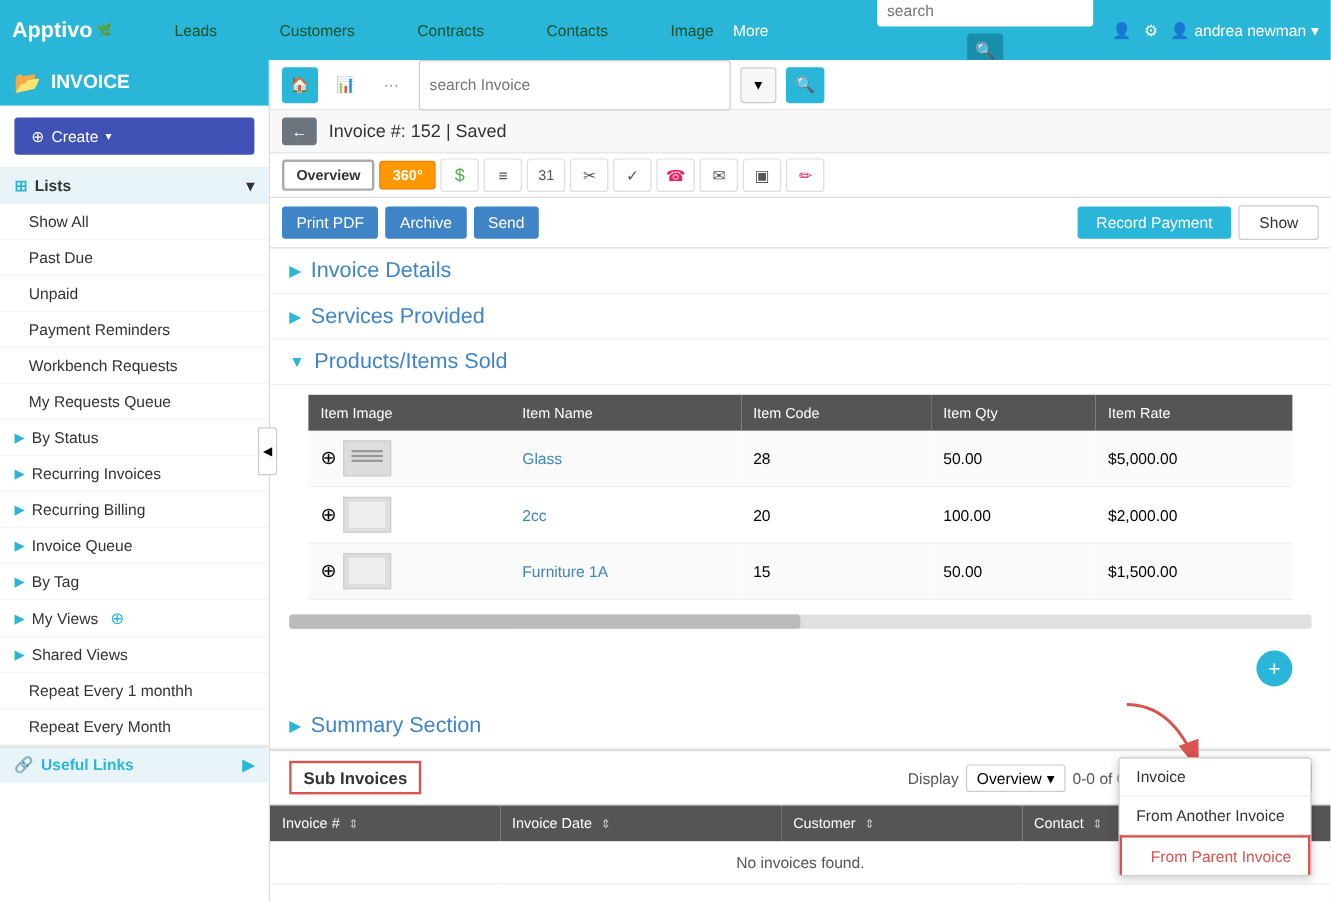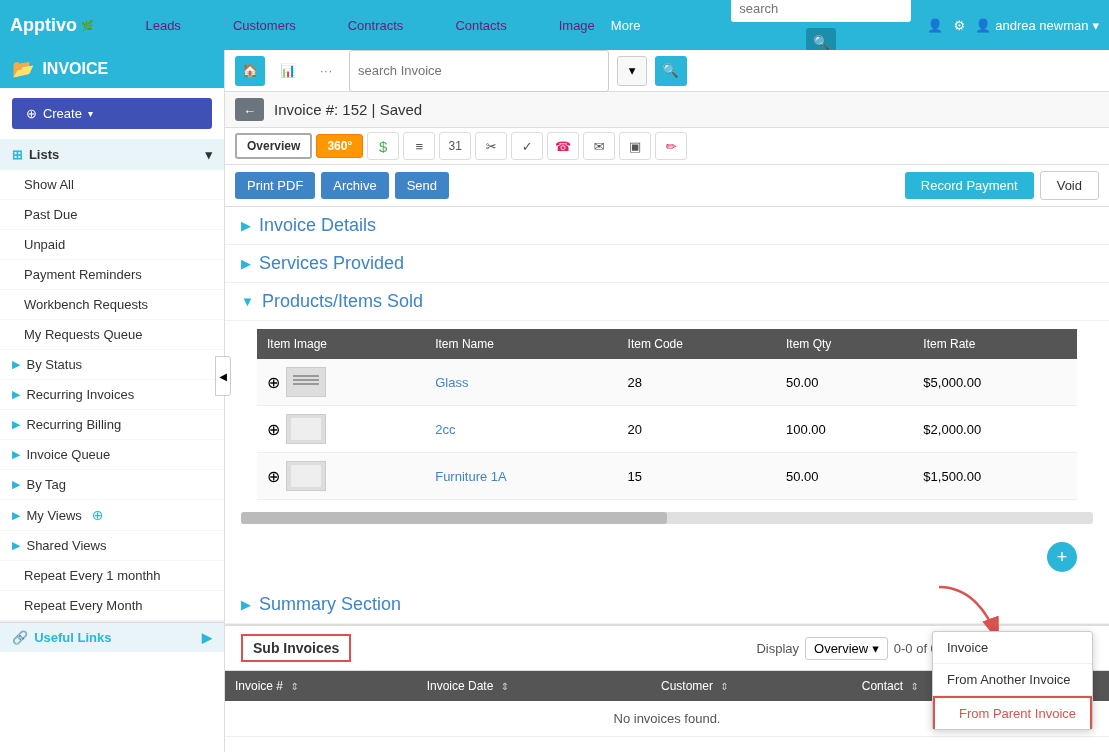--- a/index.html
+++ b/index.html
@@ -10,21 +10,21 @@
       background: #29b6d8;
       height: 50px;
       display: flex;
       align-items: center;
       padding: 0 10px;
       gap: 16px;
     }
     .top-nav .logo {
       display: flex; align-items: center; gap: 4px;
     }
-    .nav-link { color: #701a75; text-decoration: none; font-size: 13px; padding-left: 36px; }
+    .nav-link { color: #14532d; text-decoration: none; font-size: 13px; padding-left: 36px; }
     .nav-more { color: white; font-size: 13px; cursor: pointer; }
     .search-bar {
       margin-left: auto;
       display: flex; align-items: center; gap: 6px; flex-direction: column;
     }
     .search-input {
       width: 180px; height: 28px; border: none; border-radius: 3px;
       padding: 0 8px; font-size: 13px;
     }
     .search-btn {
@@ -342,21 +342,21 @@
       <div class="icon-btn">✉</div>
       <div class="icon-btn">▣</div>
       <div class="icon-btn" style="color:#e91e63;">✏</div>
     </div>
 
     <div class="action-bar">
       <button class="btn-blue">Print PDF</button>
       <button class="btn-blue">Archive</button>
       <button class="btn-blue">Send</button>
       <button class="btn-record">Record Payment</button>
-      <button class="btn-void">Void</button>
+      <button class="btn-void">Show</button>
     </div>
 
     <div class="section-toggle">
       <span class="arrow" style="color:#29b6d8;">▶</span>
       <span class="section-title">Invoice Details</span>
     </div>
 
     <div class="section-toggle">
       <span class="arrow" style="color:#29b6d8;">▶</span>
       <span class="section-title">Services Provided</span>

